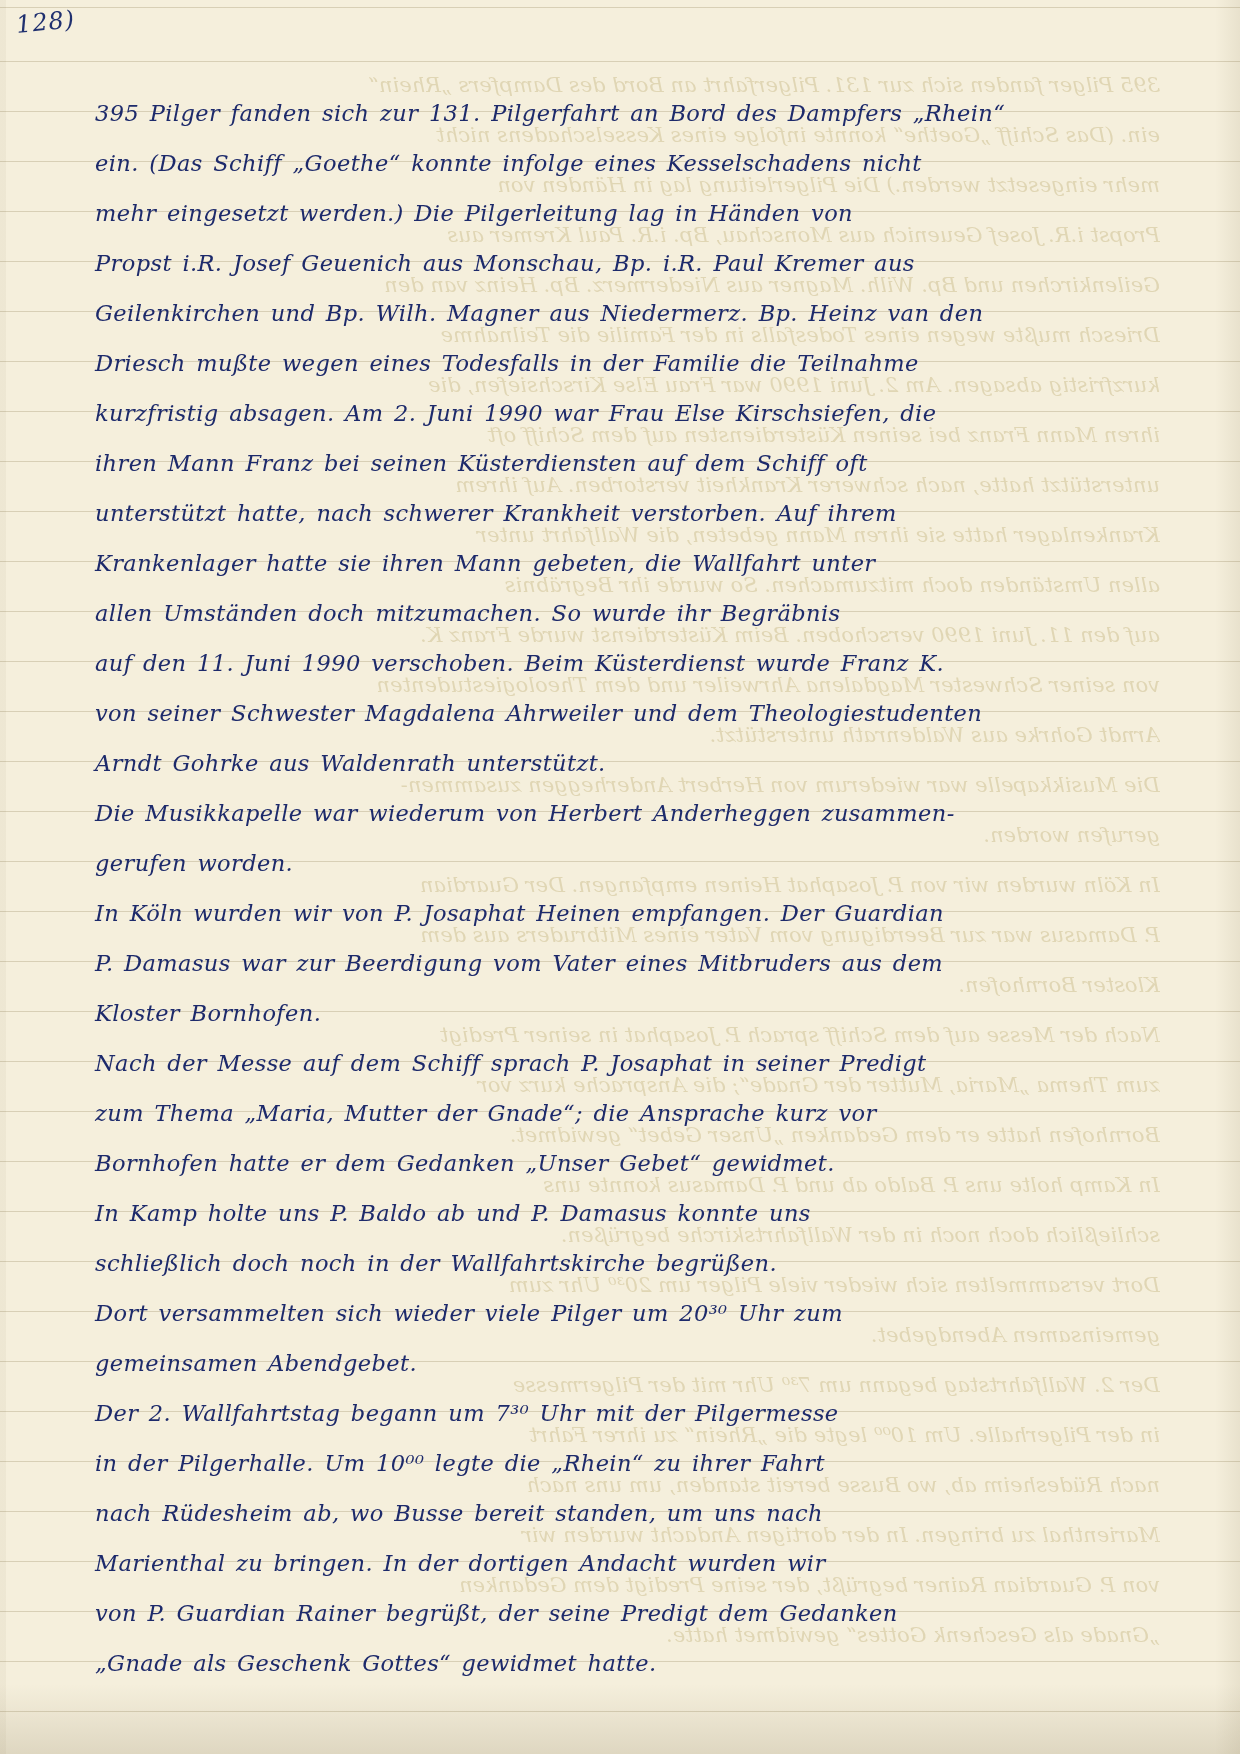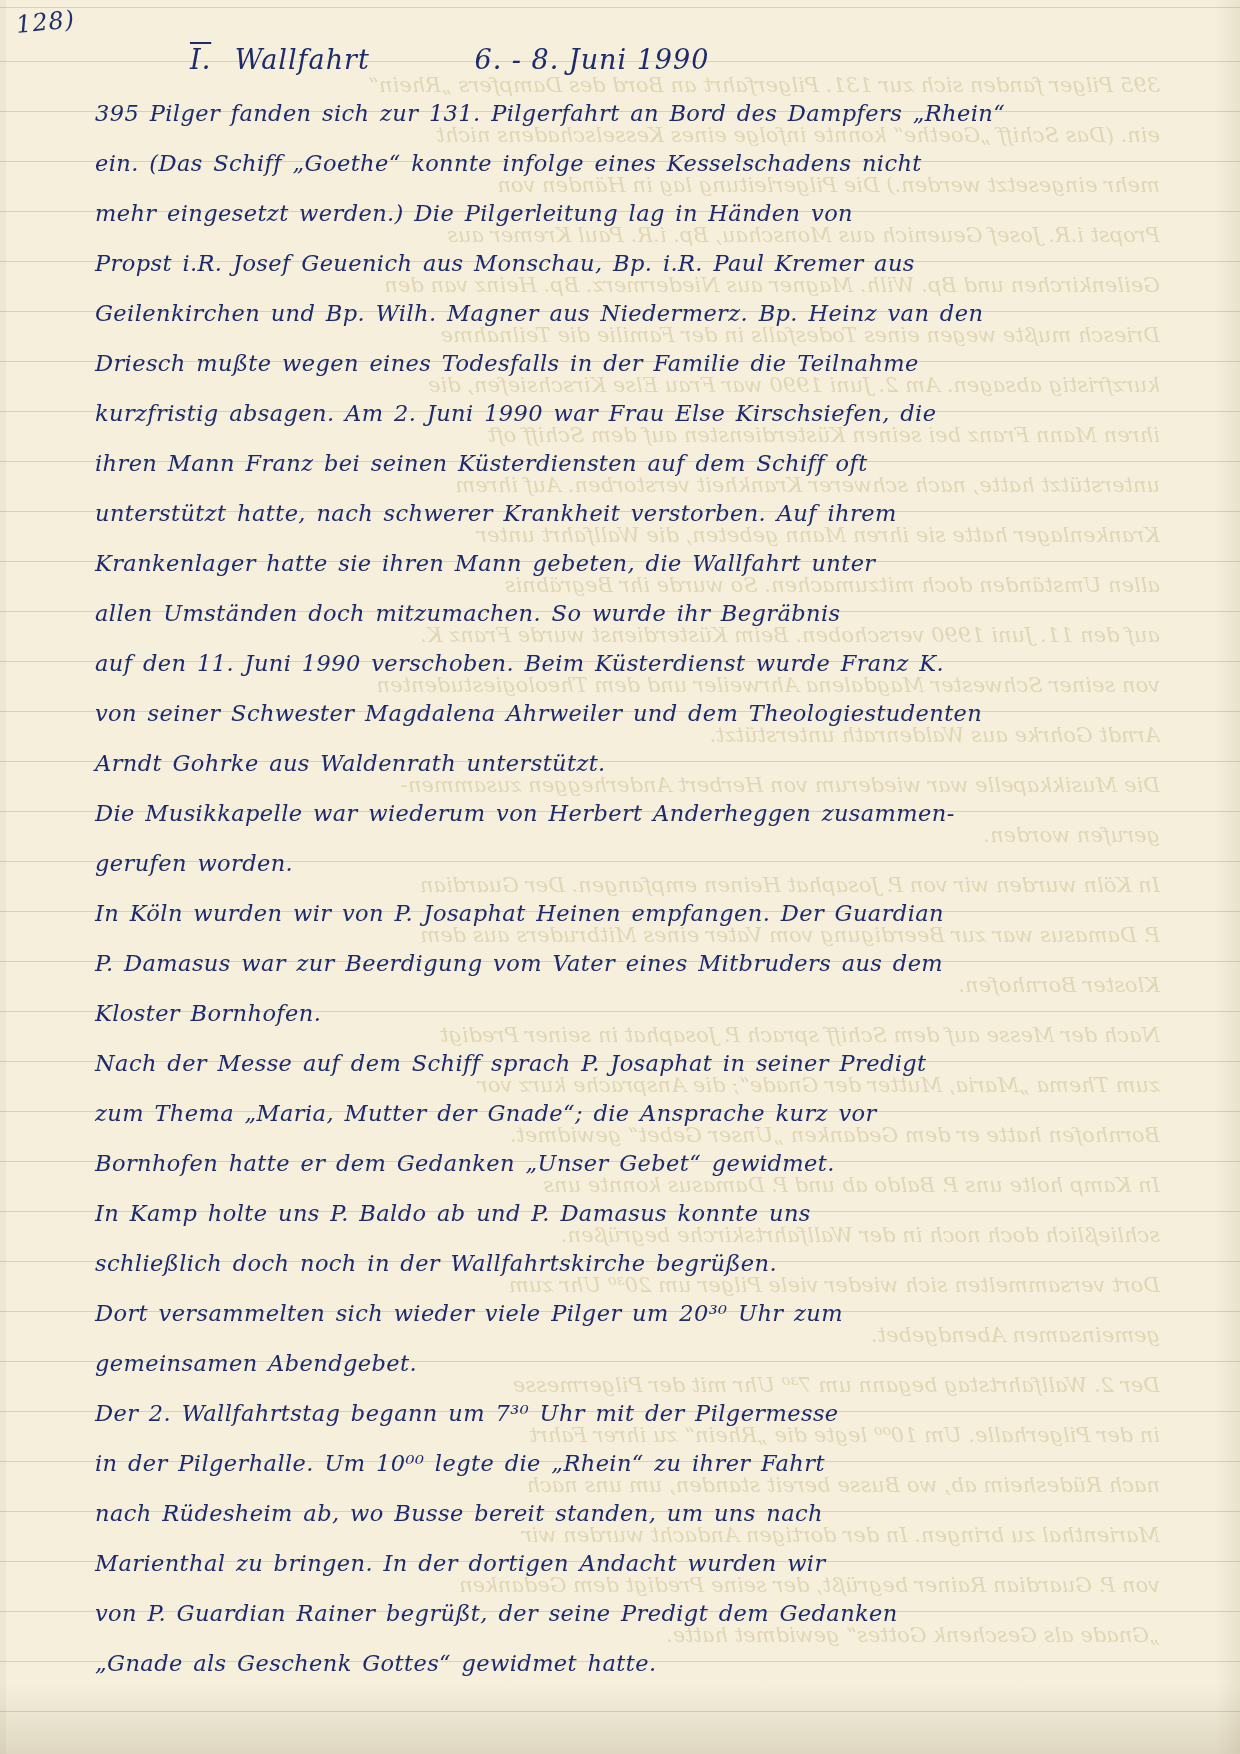--- a/index.html
+++ b/index.html
@@ -96,25 +96,20 @@
       <div>Der 2. Wallfahrtstag begann um 7³⁰ Uhr mit der Pilgermesse</div>
       <div>in der Pilgerhalle. Um 10⁰⁰ legte die „Rhein“ zu ihrer Fahrt</div>
       <div>nach Rüdesheim ab, wo Busse bereit standen, um uns nach</div>
       <div>Marienthal zu bringen. In der dortigen Andacht wurden wir</div>
       <div>von P. Guardian Rainer begrüßt, der seine Predigt dem Gedanken</div>
       <div>„Gnade als Geschenk Gottes“ gewidmet hatte.</div>
     </div>
 
   <div class="pageno">128)</div>
 
-  <div class="heading">
-    <span class="roman">I.</span>
-    <span>Wallfahrt</span>
-    <span class="date">6. - 8. Juni 1990</span>
-  </div>
 
   <div class="lines">
       <div>395 Pilger fanden sich zur 131. Pilgerfahrt an Bord des Dampfers „Rhein“</div>
       <div>ein. (Das Schiff „Goethe“ konnte infolge eines Kesselschadens nicht</div>
       <div>mehr eingesetzt werden.) Die Pilgerleitung lag in Händen von</div>
       <div>Propst i.R. Josef Geuenich aus Monschau, Bp. i.R. Paul Kremer aus</div>
       <div>Geilenkirchen und Bp. Wilh. Magner aus Niedermerz. Bp. Heinz van den</div>
       <div>Driesch mußte wegen eines Todesfalls in der Familie die Teilnahme</div>
       <div>kurzfristig absagen. Am 2. Juni 1990 war Frau Else Kirschsiefen, die</div>
       <div>ihren Mann Franz bei seinen Küsterdiensten auf dem Schiff oft</div>

